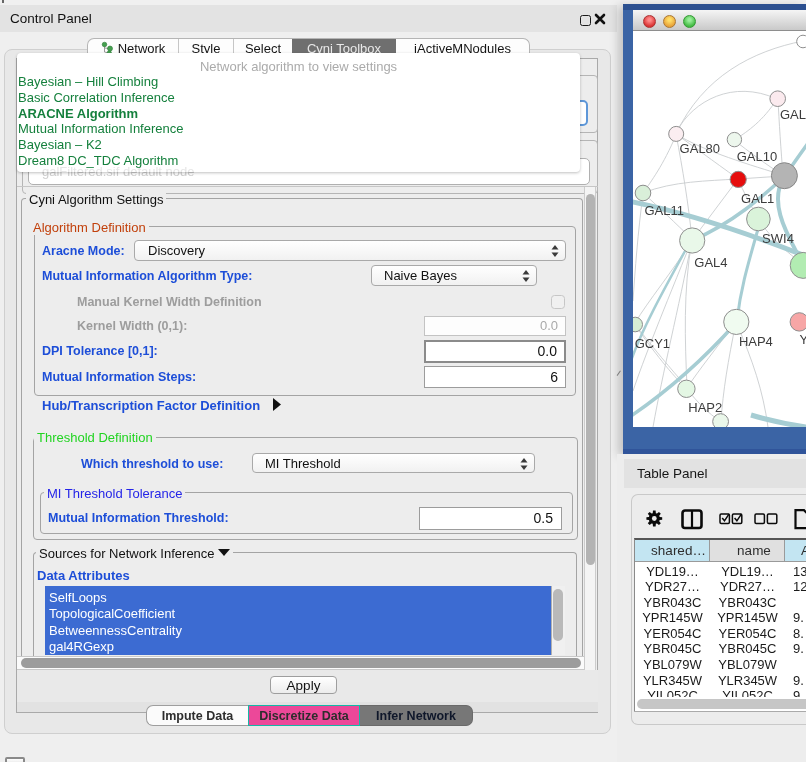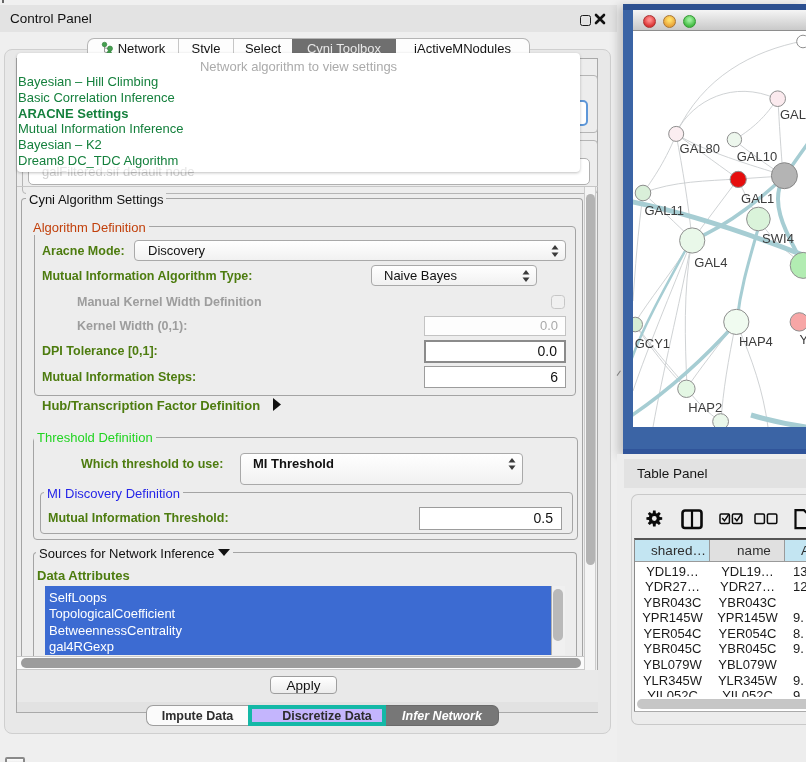--- a/index.html
+++ b/index.html
@@ -1,18 +1,18 @@
 <!DOCTYPE html>
 <html><head>
 <meta charset="utf-8">
 <style>
 html,body{margin:0;padding:0;}
 body{width:806px;height:762px;position:relative;background:#eeeeee;font-family:"Liberation Sans",sans-serif;overflow:hidden;}
 .abs{position:absolute;}
-.lbl{font-size:12.5px;font-weight:bold;color:#4d7c0f;white-space:nowrap;}
+.lbl{font-size:12.5px;font-weight:bold;color:#1d4ed8;white-space:nowrap;}
 .glbl{font-size:12.5px;font-weight:bold;color:#9d9d9d;white-space:nowrap;padding-left:35px;}
 .gtitle{font-size:13px;color:#111;white-space:nowrap;background:#ededed;padding:0 3px;}
 .inp{position:absolute;background:#fff;text-align:right;font-size:13px;color:#111;}
 .combo{position:absolute;border:1px solid #a9a9a9;border-radius:4px;background:linear-gradient(#ffffff,#f1f1f1);font-size:13px;color:#111;}
 .grp{position:absolute;border:1px solid #a4a4a4;border-radius:4px;}
 </style>
 </head>
 <body>
 
 <div class="abs" style="left:0;top:0;width:806px;height:5px;background:#f0f0f0;"></div>
@@ -95,30 +95,30 @@
 
 <div class="lbl abs" style="left:42px;top:398px;font-size:13px;">Hub/Transcription Factor Definition</div>
 <svg class="abs" style="left:272px;top:398px;" width="10" height="13">
     <path d="M1 0 L9 6.5 L1 13 Z" fill="#111"></path>
   </svg>
 
 <div class="grp" style="left:33px;top:437px;width:543px;height:101px;"></div>
 <div class="gtitle abs" style="left:34px;top:430px;color:#22d422;">Threshold Definition</div>
 
 <div class="lbl abs" style="left:81px;top:457px;">Which threshold to use:</div>
-<div class="combo" style="left:240px;top:453px;width:283px;height:32px;box-sizing:border-box;font-weight:bold;">
+<div class="combo" style="left:252px;top:453px;width:283px;height:20px;box-sizing:border-box;">
     <span style="position:absolute;left:12px;top:2px;">MI Threshold</span>
 <svg width="8" height="12" style="position:absolute;right:6px;top:3.5px;">
       <path d="M4 0 L7.5 4.5 L0.5 4.5 Z" fill="#3a3a3a"></path>
       <path d="M4 12 L7.5 7.5 L0.5 7.5 Z" fill="#3a3a3a"></path>
     </svg>
   </div>
 
 <div class="grp" style="left:40px;top:492px;width:531px;height:40px;"></div>
-<div class="gtitle abs" style="left:44px;top:486px;color:#2525e8;">MI Discovery Definition</div>
+<div class="gtitle abs" style="left:44px;top:486px;color:#2525e8;">MI Threshold Tolerance</div>
 <div class="lbl abs" style="left:48px;top:511px;">Mutual Information Threshold:</div>
 <div class="inp" style="left:419px;top:507px;width:143px;height:23px;border:1px solid #9c9c9c;box-sizing:border-box;line-height:21px;padding-right:8px;font-size:14px;">0.5</div>
 
 <div class="abs" style="left:33px;top:552px;width:542px;height:120px;border:1px solid #a4a4a4;border-bottom:none;border-radius:4px 4px 0 0;"></div>
 <div class="gtitle abs" style="left:36px;top:546px;font-size:13px;">Sources for Network Inference <svg width="12" height="9" style="vertical-align:1px;">
       <path d="M0 1 L12 1 L6 8 Z" fill="#111"></path>
     </svg></div>
 <div class="lbl abs" style="left:37px;top:568px;font-size:13px;">Data Attributes</div>
 
 <div class="abs" style="left:45px;top:586px;width:506px;height:69px;background:#3c6bd2;"></div>
@@ -128,22 +128,22 @@
 
 <div class="abs" style="left:17px;top:656px;width:567px;height:14px;background:#fbfbfb;border-top:1px solid #c9c9c9;border-bottom:1px solid #c9c9c9;box-sizing:border-box;"></div>
 <div class="abs" style="left:21px;top:658px;width:560px;height:10px;background:#9c9c9c;border-radius:5px;"></div>
 
 <div class="abs" style="left:17px;top:670px;width:581px;height:32px;background:#e9e9e9;"></div>
 <div class="abs" style="left:270px;top:676px;width:67px;height:18px;border:1px solid #9e9e9e;border-radius:4px;background:linear-gradient(#ffffff,#ececec);font-size:13.5px;color:#111;text-align:center;line-height:17px;box-sizing:border-box;">Apply</div>
 <div class="abs" style="left:17px;top:702px;width:581px;height:10px;background:#e2e2e2;"></div>
 
 <div class="abs" style="left:146px;top:705px;height:21px;display:flex;font-size:12.5px;font-weight:bold;">
  <div style="width:101px;background:#fbfbfb;border:1px solid #9e9e9e;border-right:none;border-radius:7px 0 0 7px;display:flex;align-items:center;justify-content:center;color:#2d2d2d;">Impute Data</div>
- <div style="width:110px;background:#c4b5fd;border:4px solid #14b8a6;display:flex;align-items:center;justify-content:center;color:#2d2d2d;padding-left:20px;">Discretize Data</div>
- <div style="width:112px;background:#777777;border:1px solid #6a6a6a;border-left:none;border-radius:0 7px 7px 0;display:flex;align-items:center;justify-content:center;color:#ffffff;font-style:italic;">Infer Network</div>
+ <div style="width:110px;background:#ec4899;border:1px solid #14b8a6;display:flex;align-items:center;justify-content:center;color:#2d2d2d;">Discretize Data</div>
+ <div style="width:112px;background:#777777;border:1px solid #6a6a6a;border-left:none;border-radius:0 7px 7px 0;display:flex;align-items:center;justify-content:center;color:#0f172a;">Infer Network</div>
 </div>
 
 <div class="abs" style="left:5px;top:757px;width:20px;height:10px;border:2px solid #8a8a8a;border-radius:2px;background:linear-gradient(#fff,#ddd);box-sizing:border-box;"></div>
 
 <div class="abs" style="left:618px;top:371px;width:3px;height:6px;border-left:1.5px solid #8a8a8a;transform:rotate(35deg);"></div>
 
 <div class="abs" style="left:623px;top:4px;width:183px;height:450px;background:#3b64a5;box-shadow:-5px 2px 9px rgba(0,0,0,0.18);"></div>
 <div class="abs" style="left:623px;top:4px;width:183px;height:6px;background:#2c5090;"></div>
 <div class="abs" style="left:633px;top:10px;width:173px;height:21px;background:linear-gradient(#f5f5f5,#c9c9c9);border-bottom:1px solid #8e8e8e;box-sizing:border-box;"></div>
 <div class="abs" style="left:643px;top:15px;width:11px;height:11px;border-radius:50%;background:radial-gradient(circle at 50% 35%,#f88 15%,#d93434 70%);border:0.5px solid #a33;"></div>
@@ -256,13 +256,13 @@
 <div class="abs" style="left:793px;top:563.5px;width:20px;font-size:13px;color:#1b1b1b;line-height:15.6px;">13<br>12<br>&nbsp;<br>9.<br>8.<br>9.<br>&nbsp;<br>9.<br>9.</div>
 
 <div class="abs" style="left:635px;top:697px;width:171px;height:14px;background:#fff;"></div>
 <div class="abs" style="left:637px;top:699px;width:169px;height:10px;background:#c6c6c6;border-radius:5px 0 0 5px;"></div>
 <div class="abs" style="left:634px;top:711px;width:172px;height:1px;background:#aaa;"></div>
 
 <div class="abs" style="left:17px;top:53px;width:563px;height:119px;background:#ffffff;border-radius:4px;box-shadow:0 1px 3px rgba(0,0,0,0.25);overflow:hidden;">
 <div style="position:absolute;left:25px;top:111px;font-size:13px;color:#e6e6e6;">galFiltered.sif default node</div>
 </div>
 <div class="abs" style="left:17px;top:59px;width:563px;text-align:center;font-size:13px;color:#ababab;">Network algorithm to view settings</div>
-<div class="abs" style="left:18px;top:74px;font-size:13px;color:#15803d;line-height:15.8px;">Bayesian – Hill Climbing<br>Basic Correlation Inference<br><b>ARACNE Settings</b><br>Mutual Information Inference<br>Bayesian – K2<br>Dream8 DC_TDC Algorithm</div>
+<div class="abs" style="left:18px;top:74px;font-size:13px;color:#15803d;line-height:15.8px;">Bayesian – Hill Climbing<br>Basic Correlation Inference<br><b>ARACNE Algorithm</b><br>Mutual Information Inference<br>Bayesian – K2<br>Dream8 DC_TDC Algorithm</div>
 
 </body></html>

